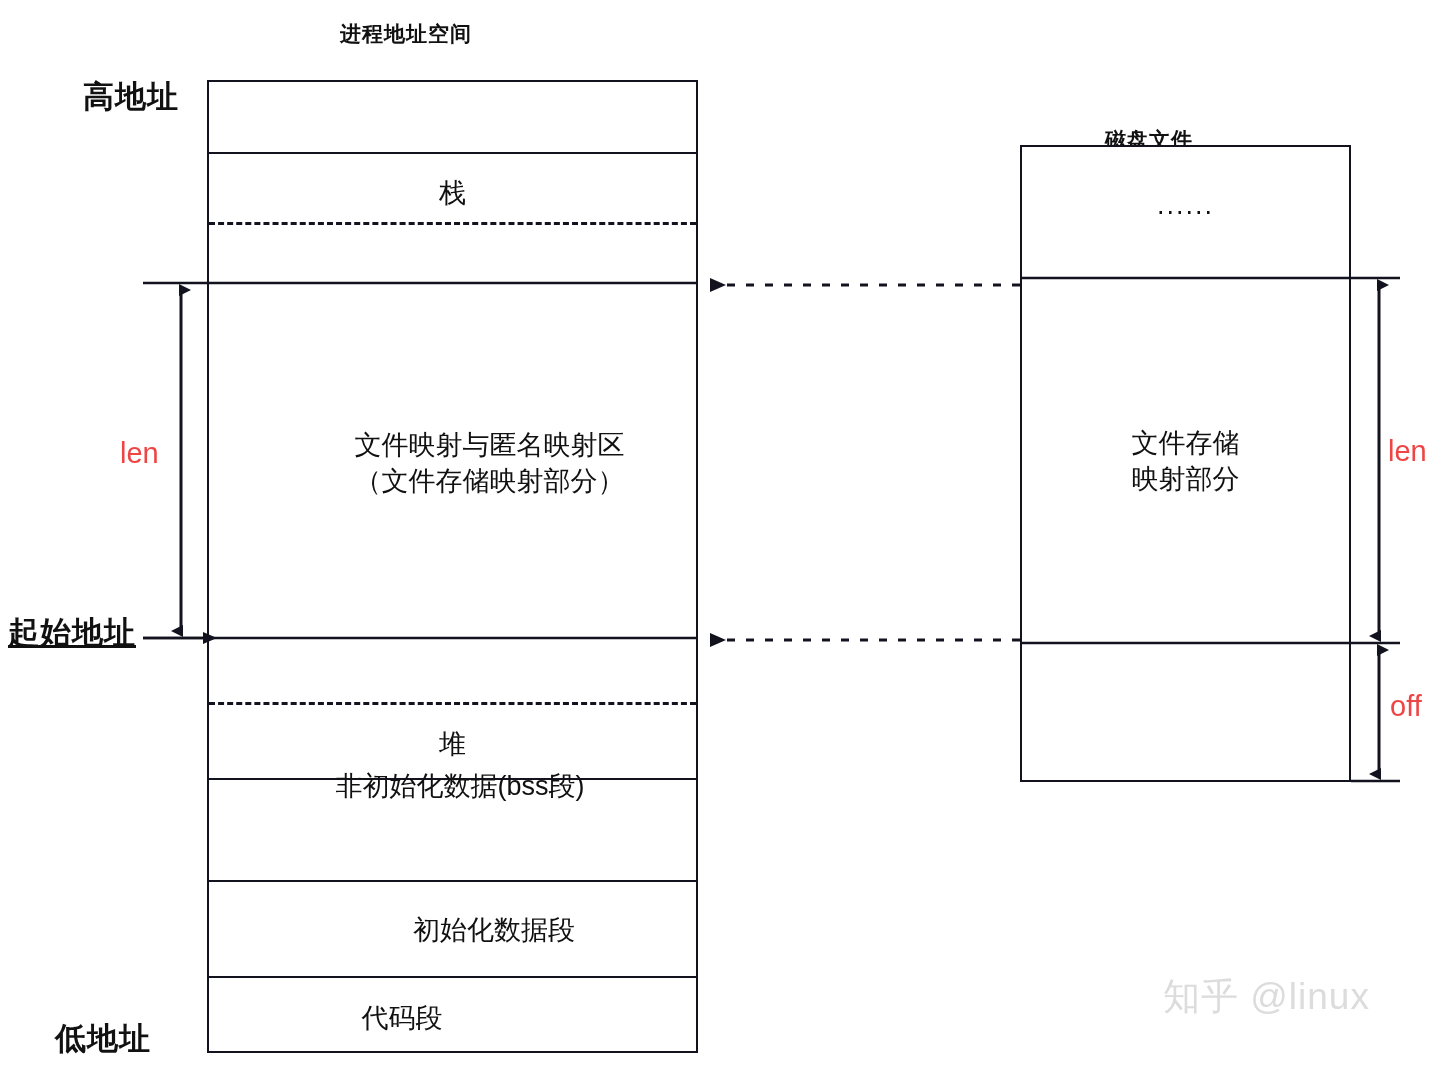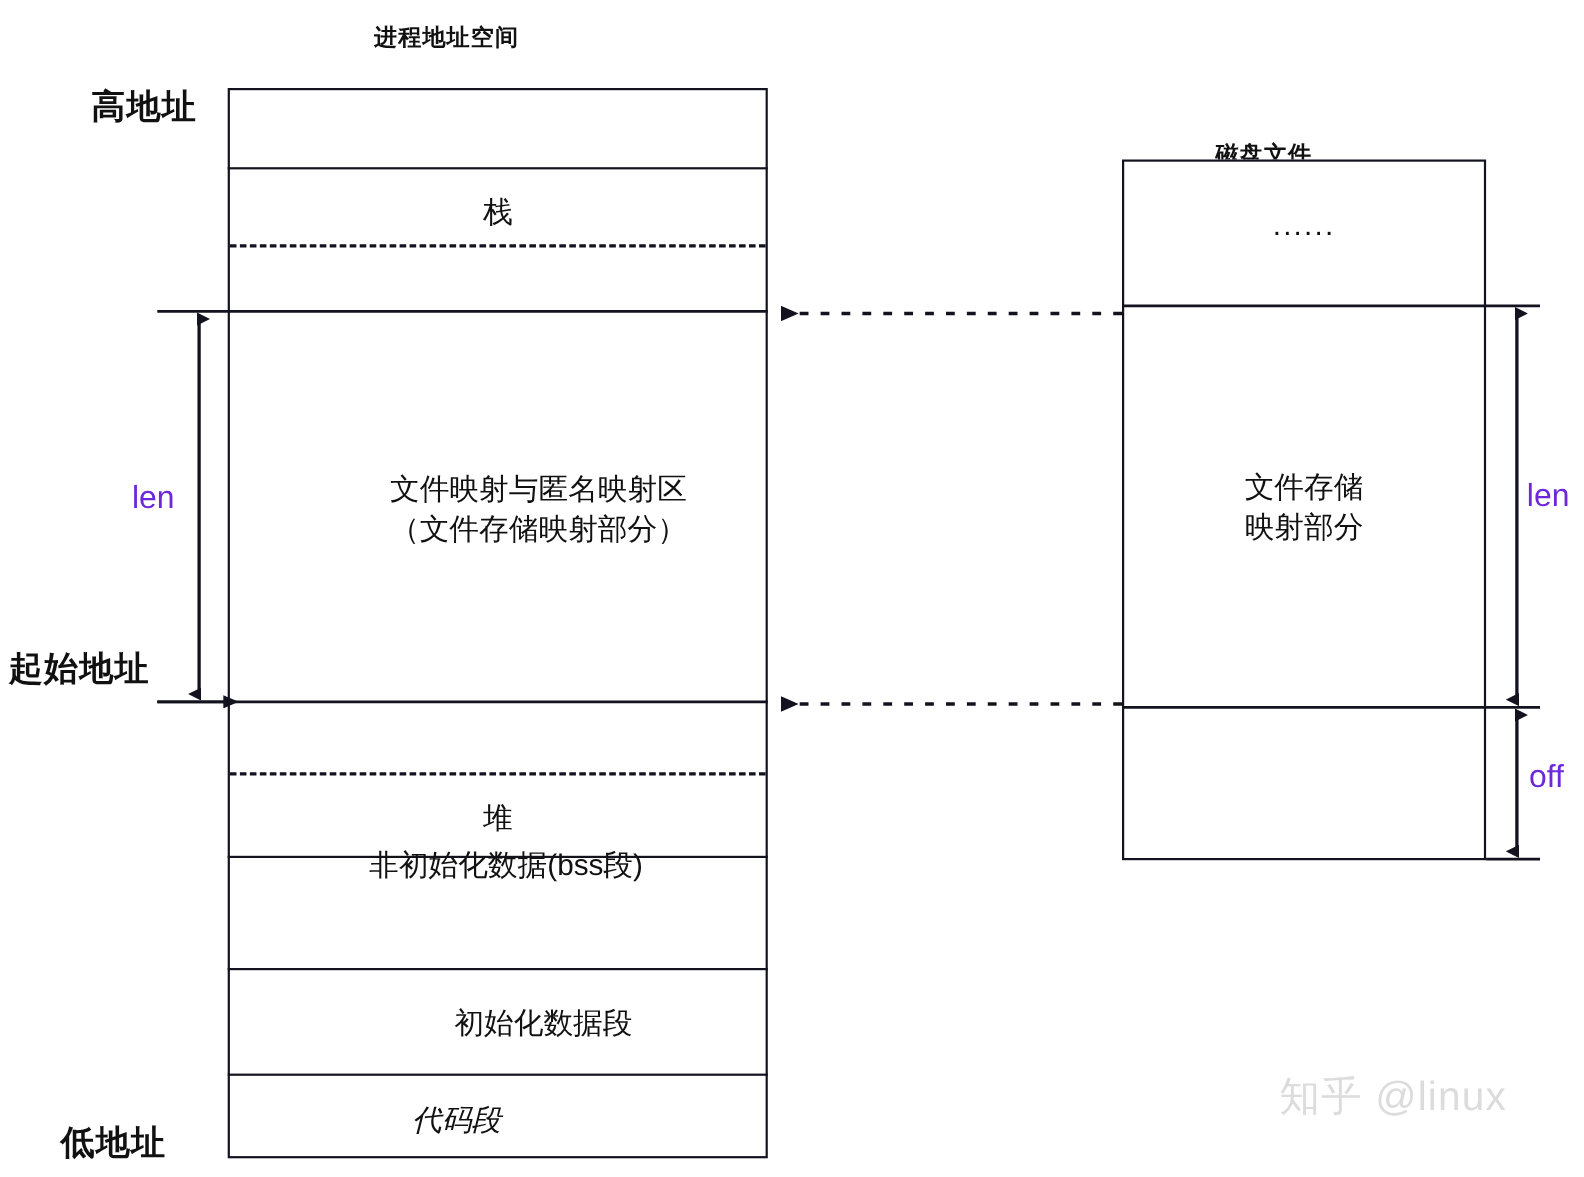--- a/index.html
+++ b/index.html
@@ -35,21 +35,21 @@
     font-size: 31px;
     font-weight: 600;
     letter-spacing: 1px;
     white-space: nowrap;
     color: #111;
   }
   .dim-label {
     font-size: 29px;
     font-weight: 400;
     white-space: nowrap;
-    color: #6d28d9;
+    color: #ef4444;
   }
 
   
   .box {
     position: absolute;
     border: 2.5px solid #13131f;
     background: #ffffff;
     box-sizing: border-box;
   }
 
@@ -108,21 +108,21 @@
 <div id="canvas">
 
   <div class="title abs" style="left:340px; top:20px;">进程地址空间</div>
 
   <div class="title abs" style="left:1105px; top:92px;margin-top:34px;">磁盘文件</div>
 
   <div class="side-label abs" style="left:55px; top:76px;margin-left:28px;">高地址</div>
 
   <div class="side-label abs" style="left:55px; top:1018px;">低地址</div>
 
-  <div class="side-label abs" style="left:8px; top:587px;">起始地址</div>
+  <div class="side-label abs" style="left:8px; top:612px;text-decoration:underline;">起始地址</div>
 
   <div class="dim-label abs" style="left:120px; top:437px;">len</div>
 
   <div class="dim-label abs" style="left:1388px; top:435px;">len</div>
 
   <div class="dim-label abs" style="left:1390px; top:690px;">off</div>
 
   <div class="box" style="left:207px; top:80px; width:491px; height:973px;"></div>
 
   <div class="hline" style="left:207px; top:152px; width:491px;"></div>
@@ -136,21 +136,21 @@
 
   <div class="cell-text two-line" style="left:207px; top:427px; width:565px;">文件映射与匿名映射区
 （文件存储映射部分）</div>
 
   <div class="cell-text" style="left:207px; top:726px; width:491px;">堆</div>
 
   <div class="cell-text" style="left:207px; top:768px; width:506px;">非初始化数据(bss段)</div>
 
   <div class="cell-text" style="left:207px; top:912px; width:574px;">初始化数据段</div>
 
-  <div class="cell-text" style="left:220px; top:1000px; width:390px;font-style:italic;">代码段</div>
+  <div class="cell-text" style="left:207px; top:1000px; width:390px;">代码段</div>
 
   <div class="box" style="left:1020px; top:145px; width:331px; height:637px;"></div>
 
   <div class="dots" style="left:1020px; top:190px; width:331px; text-align:center;">......</div>
 
   <div class="cell-text two-line" style="left:1020px; top:425px; width:331px;">文件存储
 映射部分</div>
 
   <svg id="overlay" viewBox="0 0 1440 1070">
     <defs>

